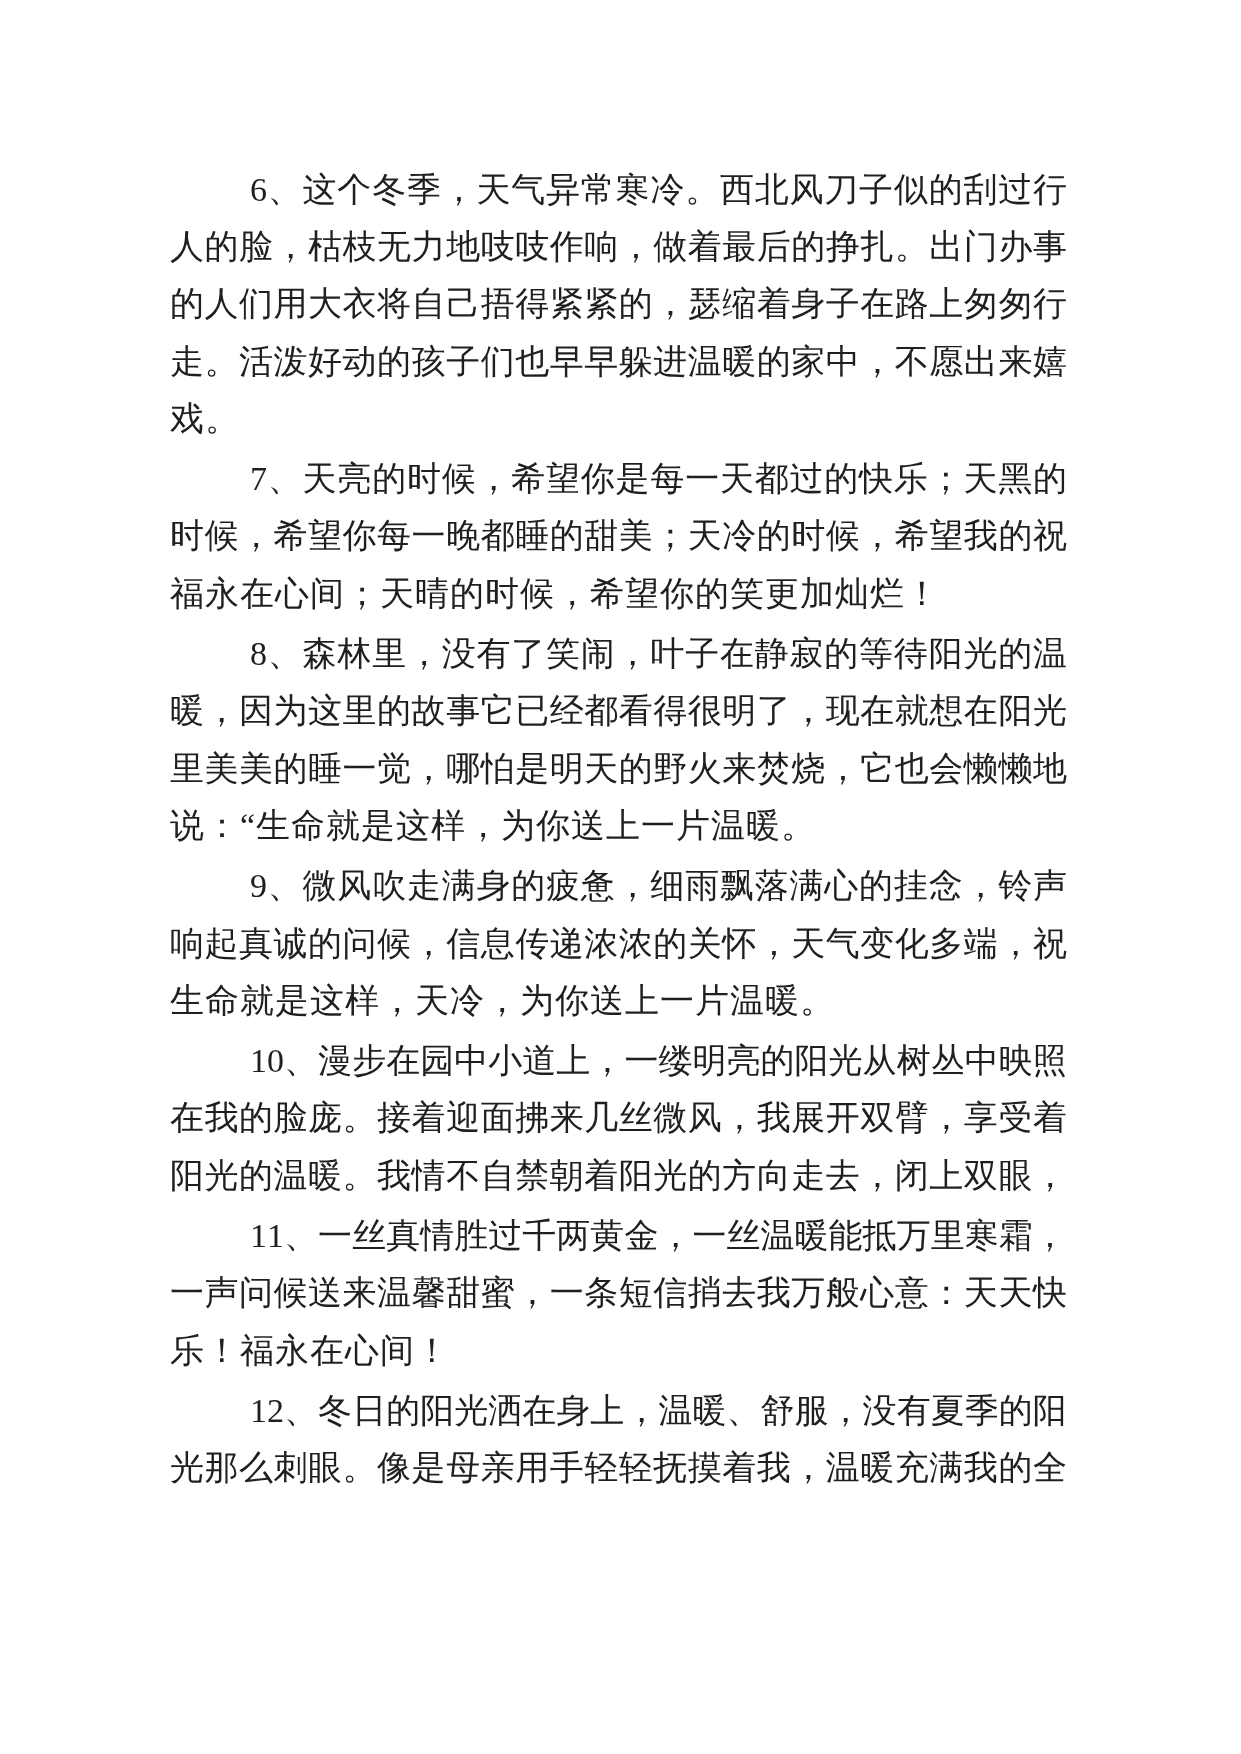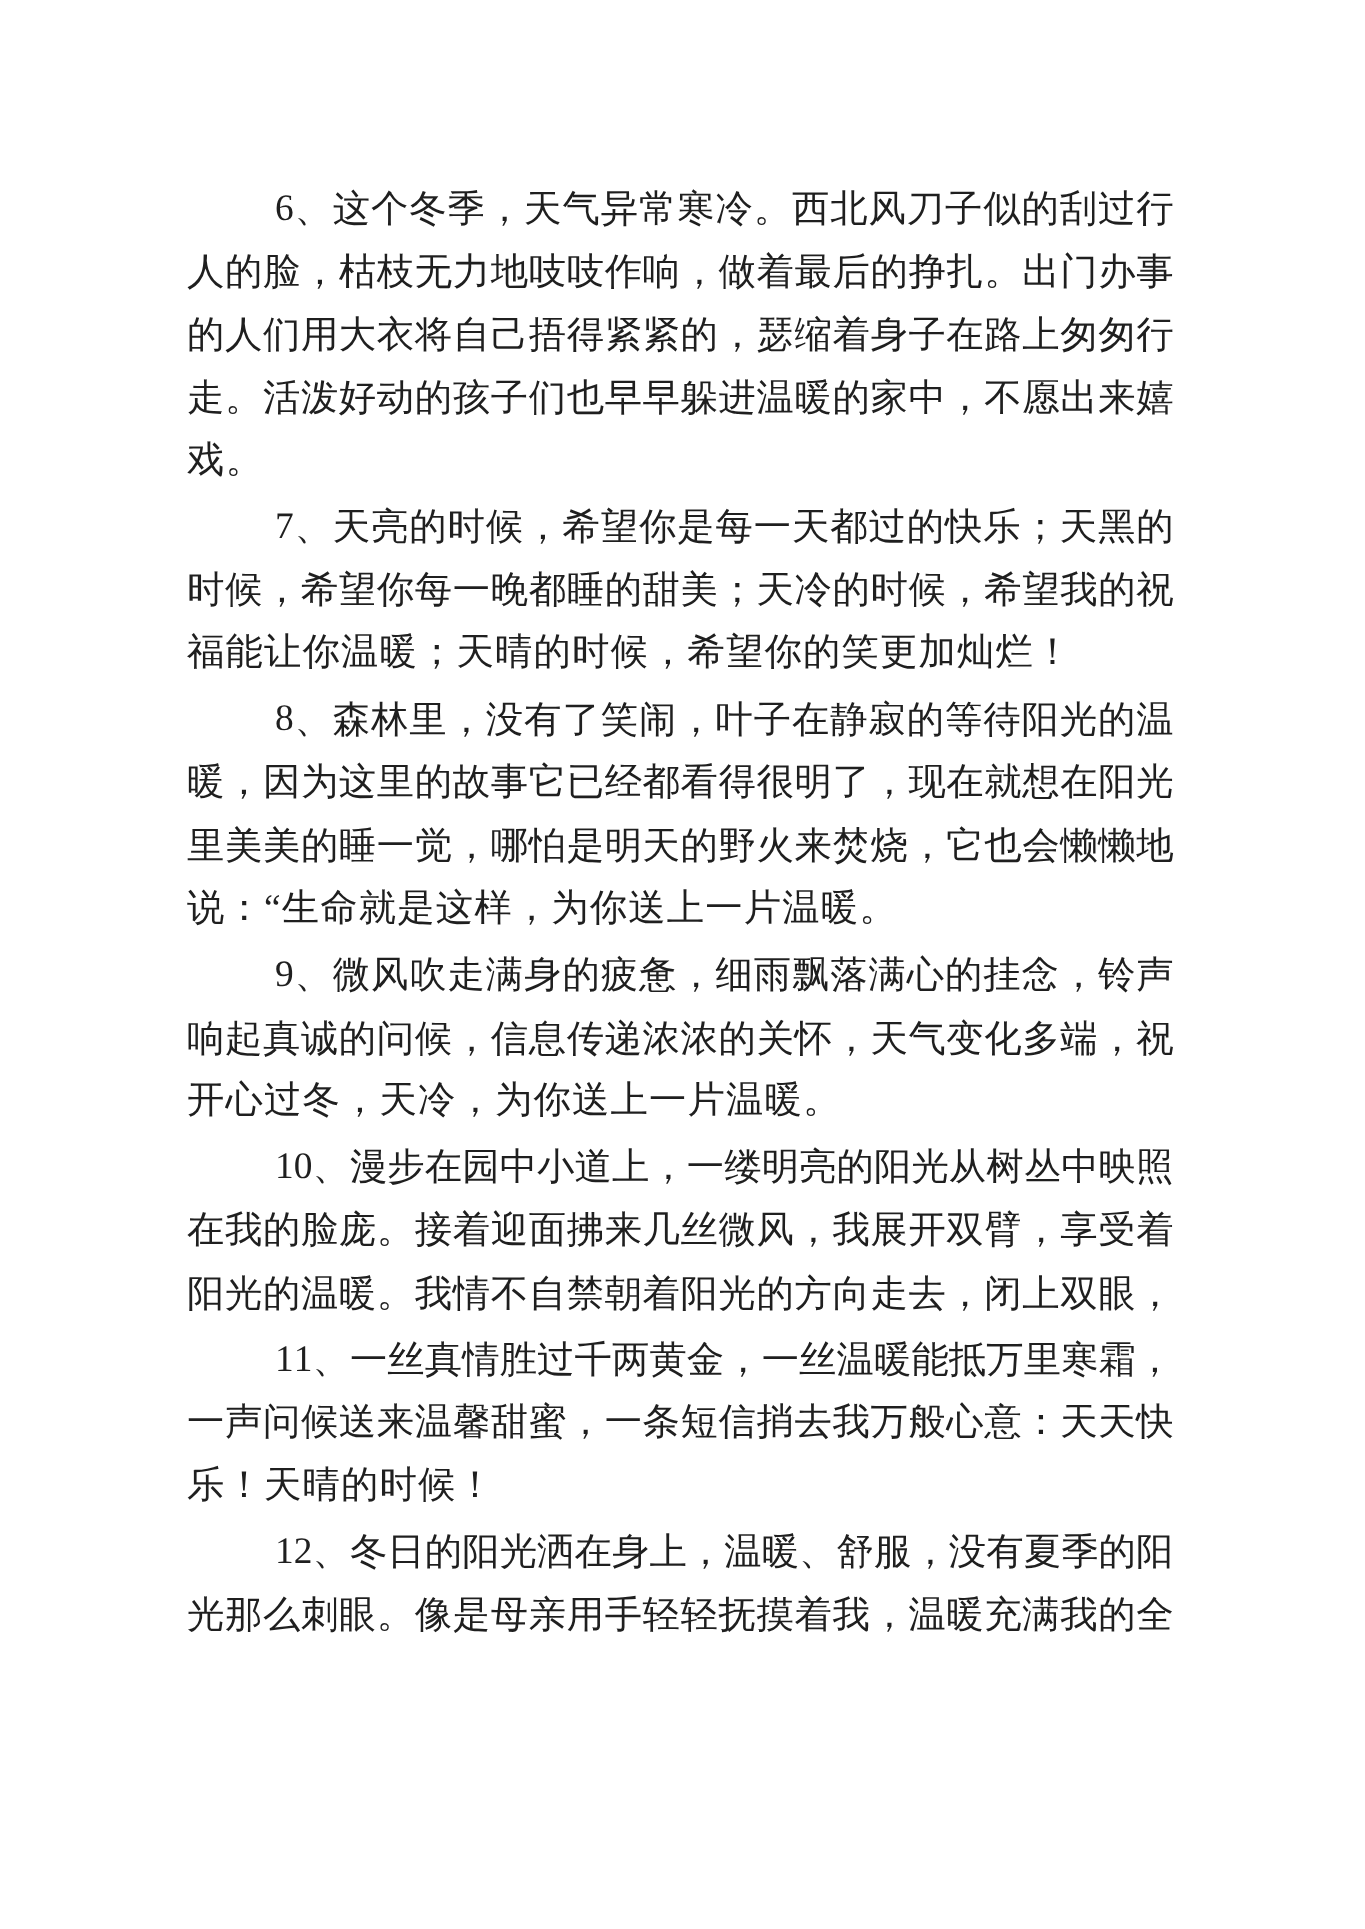--- a/index.html
+++ b/index.html
@@ -47,41 +47,41 @@
       <div class="paragraph">
         <div class="line justify indent"><span>6</span><span>、</span><span>这</span><span>个</span><span>冬</span><span>季</span><span>，</span><span>天</span><span>气</span><span>异</span><span>常</span><span>寒</span><span>冷</span><span>。</span><span>西</span><span>北</span><span>风</span><span>刀</span><span>子</span><span>似</span><span>的</span><span>刮</span><span>过</span><span>行</span></div>
         <div class="line justify"><span>人</span><span>的</span><span>脸</span><span>，</span><span>枯</span><span>枝</span><span>无</span><span>力</span><span>地</span><span>吱</span><span>吱</span><span>作</span><span>响</span><span>，</span><span>做</span><span>着</span><span>最</span><span>后</span><span>的</span><span>挣</span><span>扎</span><span>。</span><span>出</span><span>门</span><span>办</span><span>事</span></div>
         <div class="line justify"><span>的</span><span>人</span><span>们</span><span>用</span><span>大</span><span>衣</span><span>将</span><span>自</span><span>己</span><span>捂</span><span>得</span><span>紧</span><span>紧</span><span>的</span><span>，</span><span>瑟</span><span>缩</span><span>着</span><span>身</span><span>子</span><span>在</span><span>路</span><span>上</span><span>匆</span><span>匆</span><span>行</span></div>
         <div class="line justify"><span>走</span><span>。</span><span>活</span><span>泼</span><span>好</span><span>动</span><span>的</span><span>孩</span><span>子</span><span>们</span><span>也</span><span>早</span><span>早</span><span>躲</span><span>进</span><span>温</span><span>暖</span><span>的</span><span>家</span><span>中</span><span>，</span><span>不</span><span>愿</span><span>出</span><span>来</span><span>嬉</span></div>
         <div class="line left">戏。</div>
       </div>
       <div class="paragraph">
         <div class="line justify indent"><span>7</span><span>、</span><span>天</span><span>亮</span><span>的</span><span>时</span><span>候</span><span>，</span><span>希</span><span>望</span><span>你</span><span>是</span><span>每</span><span>一</span><span>天</span><span>都</span><span>过</span><span>的</span><span>快</span><span>乐</span><span>；</span><span>天</span><span>黑</span><span>的</span></div>
         <div class="line justify"><span>时</span><span>候</span><span>，</span><span>希</span><span>望</span><span>你</span><span>每</span><span>一</span><span>晚</span><span>都</span><span>睡</span><span>的</span><span>甜</span><span>美</span><span>；</span><span>天</span><span>冷</span><span>的</span><span>时</span><span>候</span><span>，</span><span>希</span><span>望</span><span>我</span><span>的</span><span>祝</span></div>
-        <div class="line left">福能让你温暖；天晴的时候，希望你的笑更加灿烂！</div>
+        <div class="line left">福永在心间；天晴的时候，希望你的笑更加灿烂！</div>
       </div>
       <div class="paragraph">
         <div class="line justify indent"><span>8</span><span>、</span><span>森</span><span>林</span><span>里</span><span>，</span><span>没</span><span>有</span><span>了</span><span>笑</span><span>闹</span><span>，</span><span>叶</span><span>子</span><span>在</span><span>静</span><span>寂</span><span>的</span><span>等</span><span>待</span><span>阳</span><span>光</span><span>的</span><span>温</span></div>
         <div class="line justify"><span>暖</span><span>，</span><span>因</span><span>为</span><span>这</span><span>里</span><span>的</span><span>故</span><span>事</span><span>它</span><span>已</span><span>经</span><span>都</span><span>看</span><span>得</span><span>很</span><span>明</span><span>了</span><span>，</span><span>现</span><span>在</span><span>就</span><span>想</span><span>在</span><span>阳</span><span>光</span></div>
         <div class="line justify"><span>里</span><span>美</span><span>美</span><span>的</span><span>睡</span><span>一</span><span>觉</span><span>，</span><span>哪</span><span>怕</span><span>是</span><span>明</span><span>天</span><span>的</span><span>野</span><span>火</span><span>来</span><span>焚</span><span>烧</span><span>，</span><span>它</span><span>也</span><span>会</span><span>懒</span><span>懒</span><span>地</span></div>
         <div class="line left">说：“生命就是这样，为你送上一片温暖。</div>
       </div>
       <div class="paragraph">
         <div class="line justify indent"><span>9</span><span>、</span><span>微</span><span>风</span><span>吹</span><span>走</span><span>满</span><span>身</span><span>的</span><span>疲</span><span>惫</span><span>，</span><span>细</span><span>雨</span><span>飘</span><span>落</span><span>满</span><span>心</span><span>的</span><span>挂</span><span>念</span><span>，</span><span>铃</span><span>声</span></div>
         <div class="line justify"><span>响</span><span>起</span><span>真</span><span>诚</span><span>的</span><span>问</span><span>候</span><span>，</span><span>信</span><span>息</span><span>传</span><span>递</span><span>浓</span><span>浓</span><span>的</span><span>关</span><span>怀</span><span>，</span><span>天</span><span>气</span><span>变</span><span>化</span><span>多</span><span>端</span><span>，</span><span>祝</span></div>
-        <div class="line left">开心过冬，天冷，为你送上一片温暖。</div>
+        <div class="line left">生命就是这样，天冷，为你送上一片温暖。</div>
       </div>
       <div class="paragraph">
         <div class="line justify indent"><span>1</span><span>0</span><span>、</span><span>漫</span><span>步</span><span>在</span><span>园</span><span>中</span><span>小</span><span>道</span><span>上</span><span>，</span><span>一</span><span>缕</span><span>明</span><span>亮</span><span>的</span><span>阳</span><span>光</span><span>从</span><span>树</span><span>丛</span><span>中</span><span>映</span><span>照</span></div>
         <div class="line justify"><span>在</span><span>我</span><span>的</span><span>脸</span><span>庞</span><span>。</span><span>接</span><span>着</span><span>迎</span><span>面</span><span>拂</span><span>来</span><span>几</span><span>丝</span><span>微</span><span>风</span><span>，</span><span>我</span><span>展</span><span>开</span><span>双</span><span>臂</span><span>，</span><span>享</span><span>受</span><span>着</span></div>
         <div class="line justify"><span>阳</span><span>光</span><span>的</span><span>温</span><span>暖</span><span>。</span><span>我</span><span>情</span><span>不</span><span>自</span><span>禁</span><span>朝</span><span>着</span><span>阳</span><span>光</span><span>的</span><span>方</span><span>向</span><span>走</span><span>去</span><span>，</span><span>闭</span><span>上</span><span>双</span><span>眼</span><span>，</span></div>
       </div>
       <div class="paragraph">
         <div class="line justify indent"><span>1</span><span>1</span><span>、</span><span>一</span><span>丝</span><span>真</span><span>情</span><span>胜</span><span>过</span><span>千</span><span>两</span><span>黄</span><span>金</span><span>，</span><span>一</span><span>丝</span><span>温</span><span>暖</span><span>能</span><span>抵</span><span>万</span><span>里</span><span>寒</span><span>霜</span><span>，</span></div>
         <div class="line justify"><span>一</span><span>声</span><span>问</span><span>候</span><span>送</span><span>来</span><span>温</span><span>馨</span><span>甜</span><span>蜜</span><span>，</span><span>一</span><span>条</span><span>短</span><span>信</span><span>捎</span><span>去</span><span>我</span><span>万</span><span>般</span><span>心</span><span>意</span><span>：</span><span>天</span><span>天</span><span>快</span></div>
-        <div class="line left">乐！天晴的时候！</div>
+        <div class="line left">乐！福永在心间！</div>
       </div>
       <div class="paragraph">
         <div class="line justify indent"><span>1</span><span>2</span><span>、</span><span>冬</span><span>日</span><span>的</span><span>阳</span><span>光</span><span>洒</span><span>在</span><span>身</span><span>上</span><span>，</span><span>温</span><span>暖</span><span>、</span><span>舒</span><span>服</span><span>，</span><span>没</span><span>有</span><span>夏</span><span>季</span><span>的</span><span>阳</span></div>
         <div class="line justify"><span>光</span><span>那</span><span>么</span><span>刺</span><span>眼</span><span>。</span><span>像</span><span>是</span><span>母</span><span>亲</span><span>用</span><span>手</span><span>轻</span><span>轻</span><span>抚</span><span>摸</span><span>着</span><span>我</span><span>，</span><span>温</span><span>暖</span><span>充</span><span>满</span><span>我</span><span>的</span><span>全</span></div>
       </div>
     </div>
 </div>
 
 </body></html>

